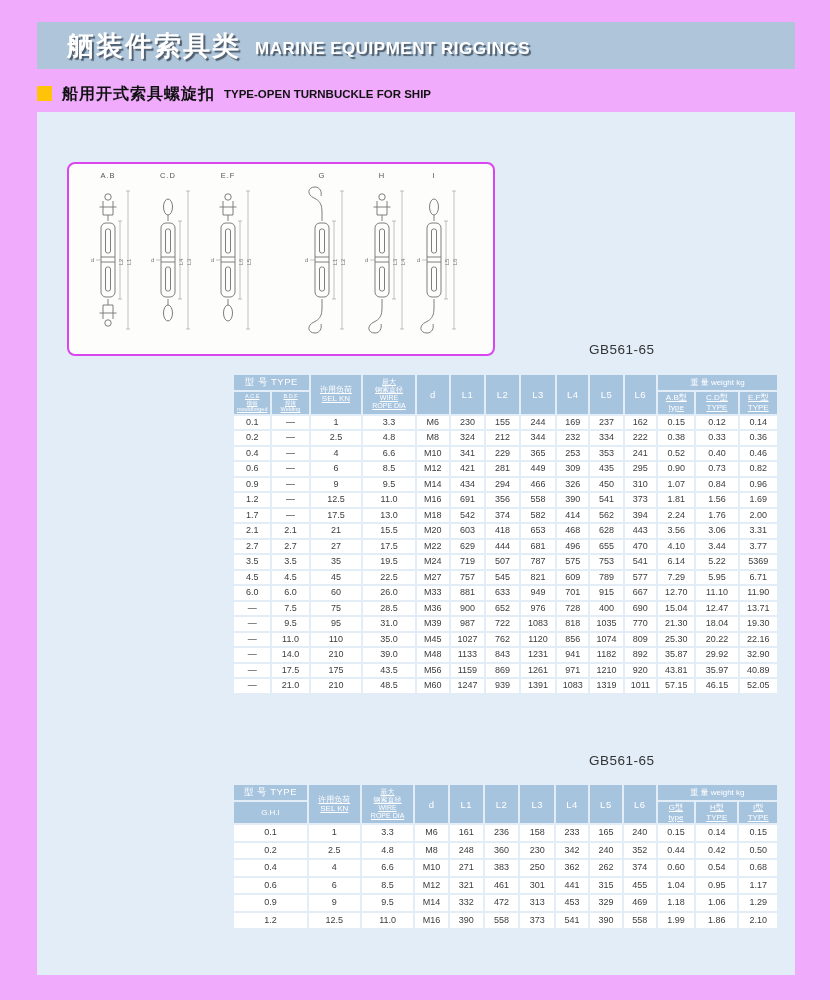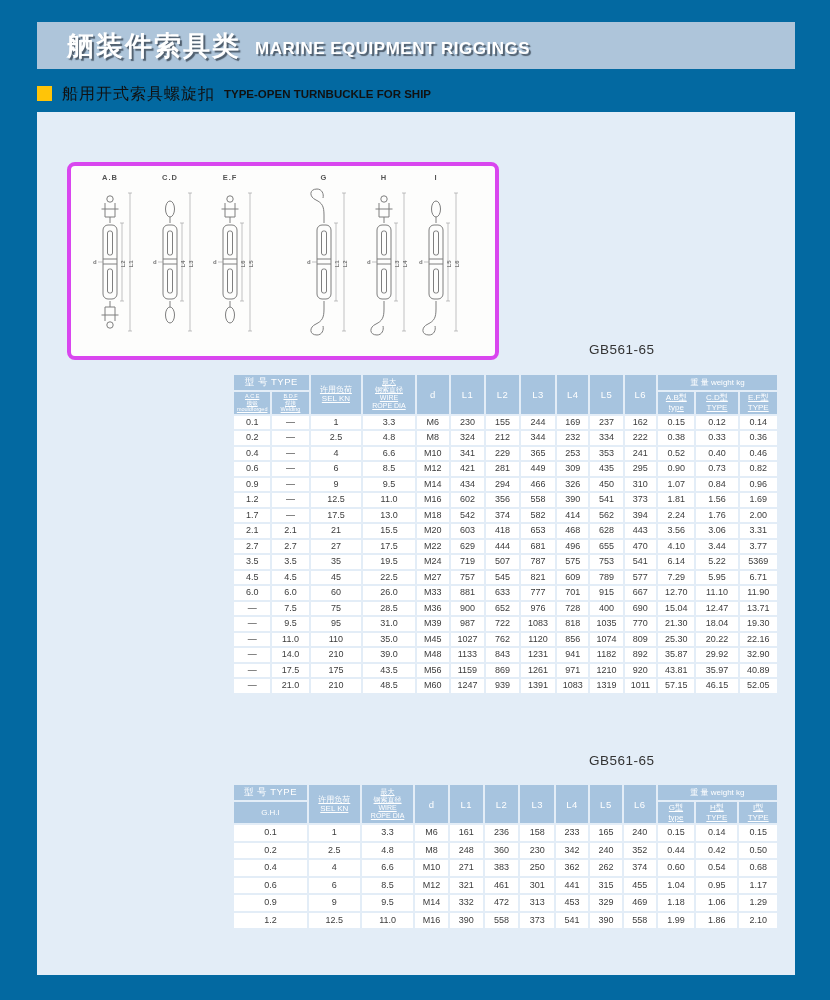--- a/index.html
+++ b/index.html
@@ -1,42 +1,42 @@
 <!DOCTYPE html>
 <html><head>
 <meta charset="utf-8">
 <style>
   html,body{margin:0;padding:0;background:#fff;}
-  .page{position:relative;width:830px;height:1000px;background:#0369a1;overflow:hidden;
+  .page{position:relative;width:830px;height:1000px;background:#f0abfc;overflow:hidden;
         font-family:"Liberation Sans","DejaVu Sans",sans-serif;}
 
   
   .banner{position:absolute;left:37px;top:22px;width:758px;height:47px;background:#aec5da;
           display:flex;align-items:center;padding-left:30px;box-sizing:border-box;}
   .banner .zh{font-size:27px;font-weight:bold;color:#fff;letter-spacing:2px;
               text-shadow:2px 2px 1px #4f5e6d;}
   .banner .en{font-size:17px;font-weight:bold;color:#fff;margin-left:14px;margin-top:6px;
               letter-spacing:.5px;text-shadow:2px 2px 1px #4f5e6d;}
 
   
   .section-title{position:absolute;left:37px;top:84px;display:flex;align-items:flex-start;}
   .bullet{width:15px;height:15px;background:#ffc408;margin-top:2px;}
-  .section-title .zh{font-size:16px;font-weight:normal;color:#111;margin-left:10px;letter-spacing:1px;}
+  .section-title .zh{font-size:16px;font-weight:bold;color:#111;margin-left:10px;letter-spacing:1px;}
   .section-title .en{font-size:11.5px;font-weight:bold;color:#111;margin-left:9px;margin-top:4px;}
 
   
   .panel{position:absolute;left:37px;top:112px;width:758px;height:863px;background:#e3edf7;}
 
   .param{position:absolute;left:30px;top:12px;color:#1c1c1c;}
   .param .zh{font-size:12.5px;letter-spacing:1px;}
   .param .en{font-size:11.5px;margin-top:3px;}
 
   
   .draw-box{position:absolute;left:30px;top:50px;width:424px;height:190px;background:#fdfdfc;
-            border:4px solid #d946ef;border-radius:8px;font-weight:bold;}
+            border:2px solid #d946ef;border-radius:8px;}
   .draw-box svg{display:block;width:420px;height:184px;margin:1px;}
 
   .gb{position:absolute;width:200px;text-align:left;font-size:13.5px;color:#333;letter-spacing:.5px;}
   .gb1{left:552px;top:230px;}
   .gb2{left:552px;top:641px;}
 
   
   .tbl-wrap1{position:absolute;left:195px;top:261px;width:547px;}
   .tbl-wrap2{position:absolute;left:195px;top:671px;width:547px;}
   table.spec{width:100%;border-collapse:separate;border-spacing:2px;table-layout:fixed;}
@@ -335,21 +335,21 @@
               <td>1.07</td>
               <td>0.84</td>
               <td>0.96</td>
             </tr>
             <tr>
               <td>1.2</td>
               <td>—</td>
               <td>12.5</td>
               <td>11.0</td>
               <td>M16</td>
-              <td>602</td>
+              <td>691</td>
               <td>356</td>
               <td>558</td>
               <td>390</td>
               <td>541</td>
               <td>373</td>
               <td>1.81</td>
               <td>1.56</td>
               <td>1.69</td>
             </tr>
             <tr>
@@ -433,21 +433,21 @@
               <td>6.71</td>
             </tr>
             <tr>
               <td>6.0</td>
               <td>6.0</td>
               <td>60</td>
               <td>26.0</td>
               <td>M33</td>
               <td>881</td>
               <td>633</td>
-              <td>777</td>
+              <td>949</td>
               <td>701</td>
               <td>915</td>
               <td>667</td>
               <td>12.70</td>
               <td>11.10</td>
               <td>11.90</td>
             </tr>
             <tr>
               <td>—</td>
               <td>7.5</td>

